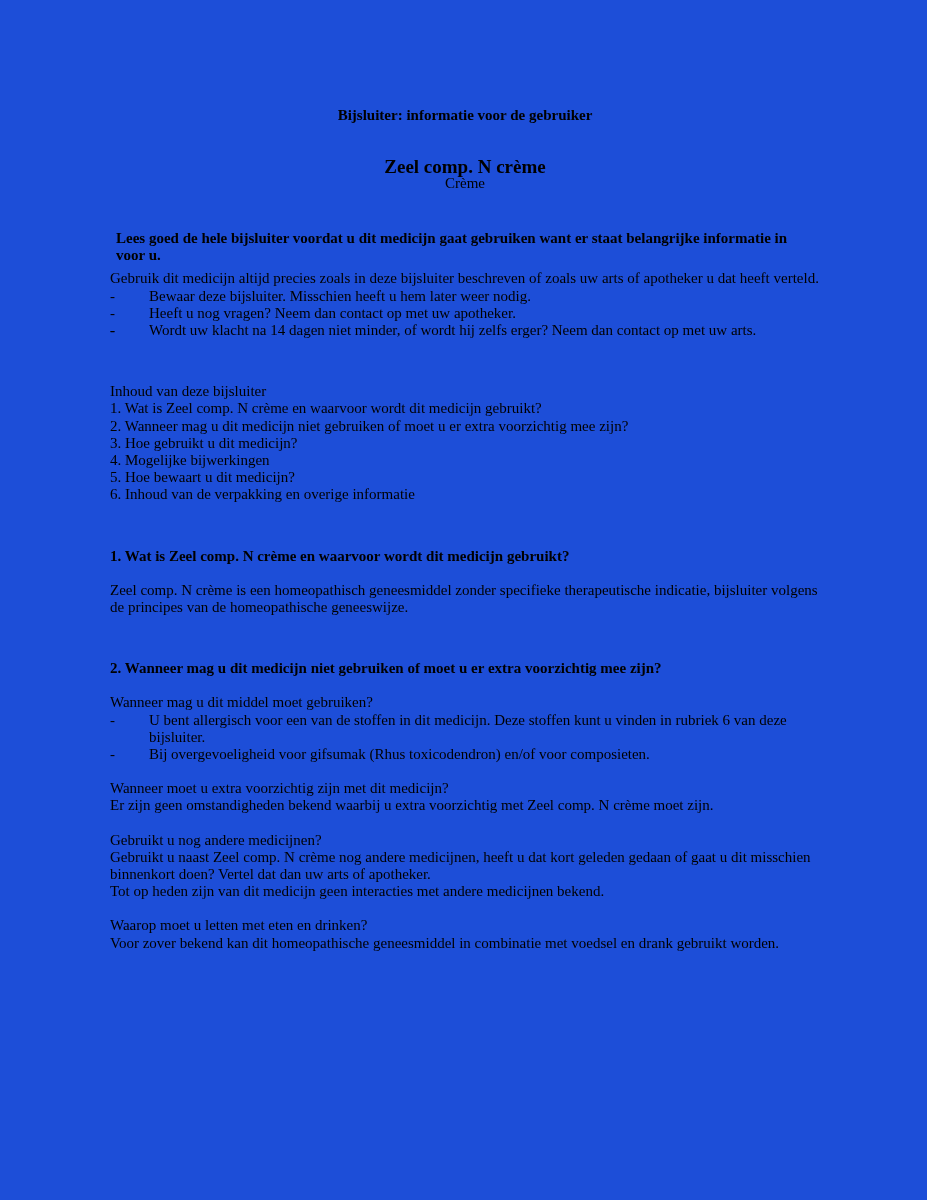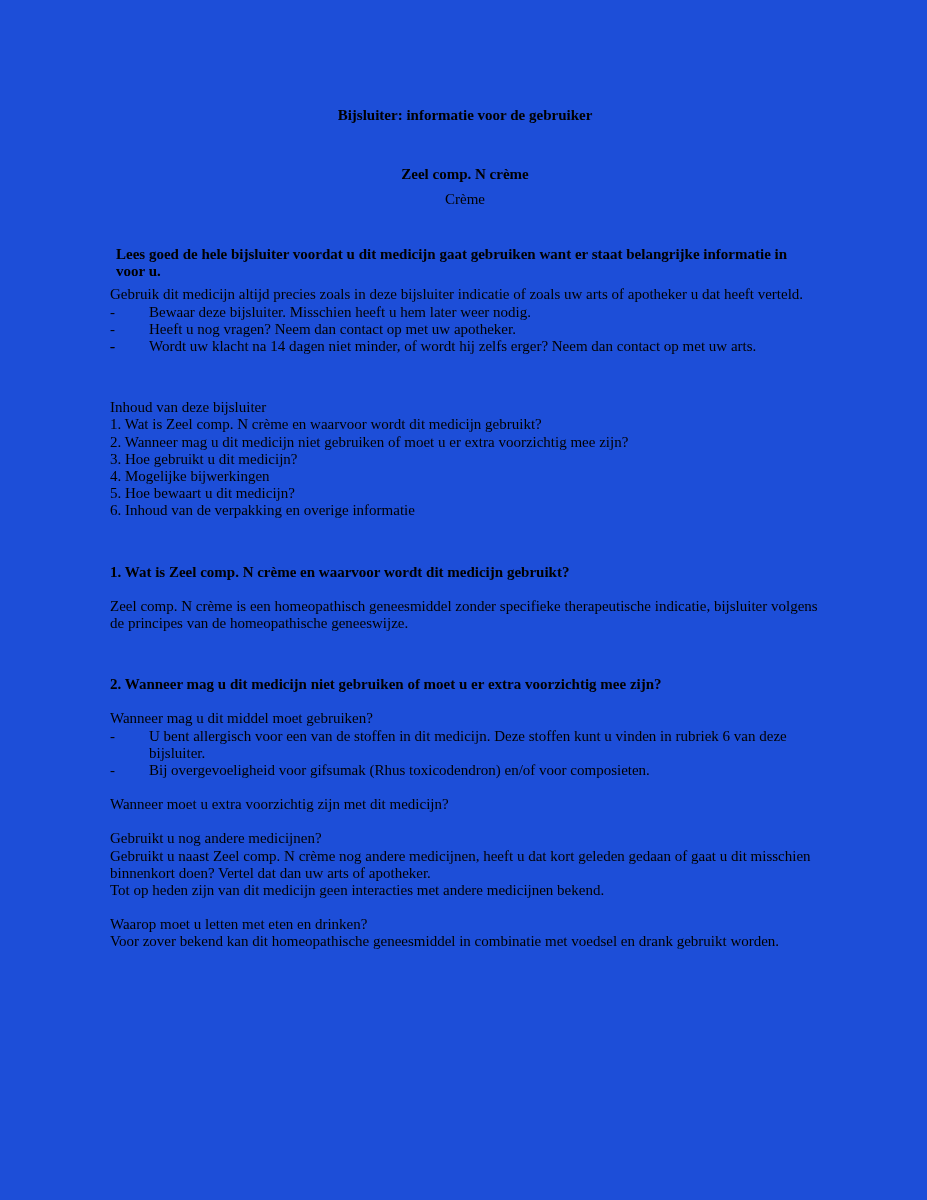--- a/index.html
+++ b/index.html
@@ -32,23 +32,23 @@
     line-height: 17px;
     margin: 0;
   }
   .product-block {
     text-align: center;
     margin: 0;
     padding-top: 34px;
   }
   .product-name {
     font-weight: bold;
-    font-size: 15px;
+    font-size: 19px;
     line-height: 17px;
-    margin: 8px;
+    margin: 0;
   }
   .product-form {
     font-weight: normal;
     font-size: 15px;
     line-height: 17px;
     margin: 0;
   }
   .lead {
     font-weight: bold;
     font-size: 15px;
@@ -106,21 +106,21 @@
 
     <div class="doc-title">Bijsluiter: informatie voor de gebruiker</div>
 
     <div class="product-block">
       <div class="product-name">Zeel comp. N crème</div>
       <div class="product-form">Crème</div>
     </div>
 
     <div class="lead">Lees goed de hele bijsluiter voordat u dit medicijn gaat gebruiken want er staat belangrijke informatie in voor u.</div>
 
-    <p class="body-par">Gebruik dit medicijn altijd precies zoals in deze bijsluiter indicatie of zoals uw arts of apotheker u dat heeft verteld.</p>
+    <p class="body-par">Gebruik dit medicijn altijd precies zoals in deze bijsluiter beschreven of zoals uw arts of apotheker u dat heeft verteld.</p>
 
     <ul class="dash-list">
       <li>
         <span class="dash">-</span>
         <span>Bewaar deze bijsluiter. Misschien heeft u hem later weer nodig.</span>
       </li>
       <li>
         <span class="dash">-</span>
         <span>Heeft u nog vragen? Neem dan contact op met uw apotheker.</span>
       </li>
@@ -162,20 +162,21 @@
       </li>
       <li>
         <span class="dash">-</span>
         <span>Bij overgevoeligheid voor gifsumak (Rhus toxicodendron) en/of voor composieten.</span>
       </li>
     </ul>
 
     <div class="gap-sm"></div>
 
     <h3 class="sub-head">Wanneer moet u extra voorzichtig zijn met dit medicijn?</h3>
+    <p class="body-par">Er zijn geen omstandigheden bekend waarbij u extra voorzichtig met Zeel comp. N crème moet zijn.</p>
 
     <div class="gap-sm"></div>
 
     <h3 class="sub-head">Gebruikt u nog andere medicijnen?</h3>
     <p class="body-par">Gebruikt u naast Zeel comp. N crème nog andere medicijnen, heeft u dat kort geleden gedaan of gaat u dit misschien binnenkort doen? Vertel dat dan uw arts of apotheker.</p>
     <p class="body-par">Tot op heden zijn van dit medicijn geen interacties met andere medicijnen bekend.</p>
 
     <div class="gap-sm"></div>
 
     <h3 class="sub-head">Waarop moet u letten met eten en drinken?</h3>

